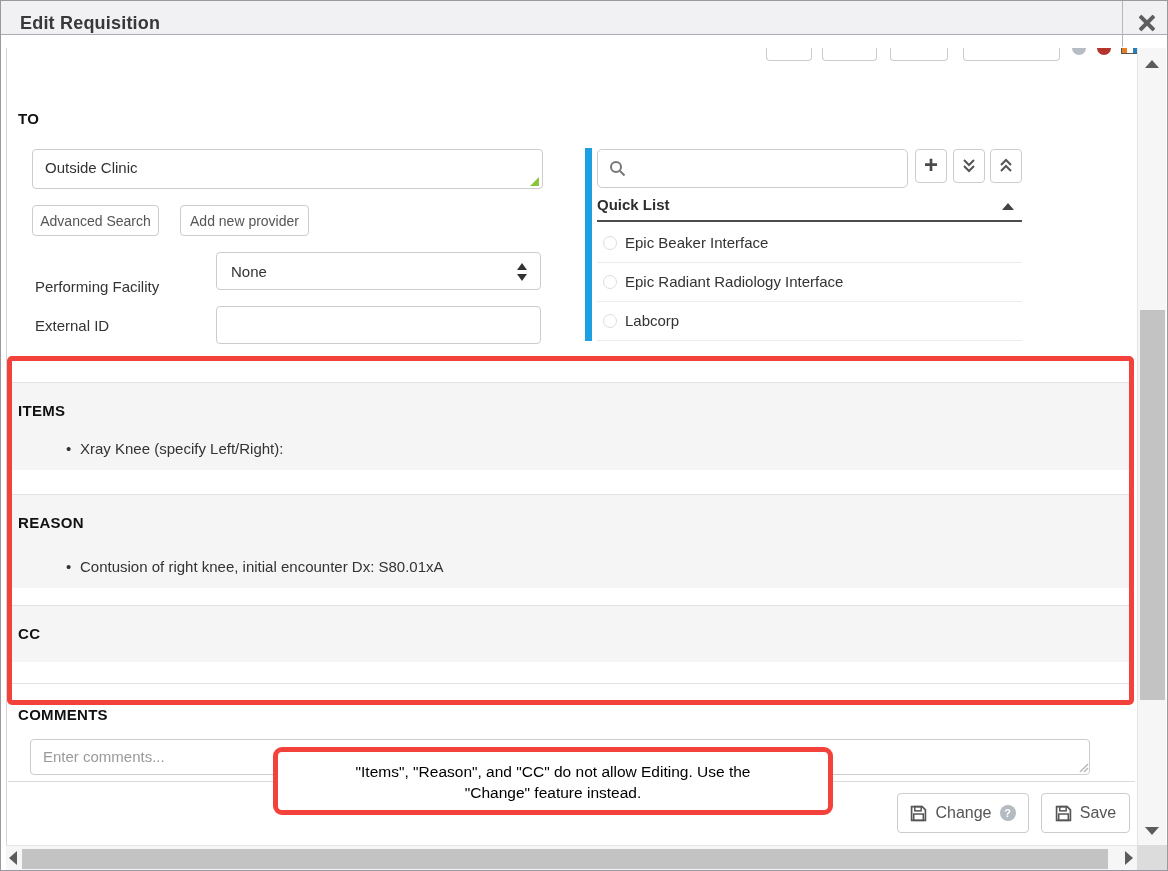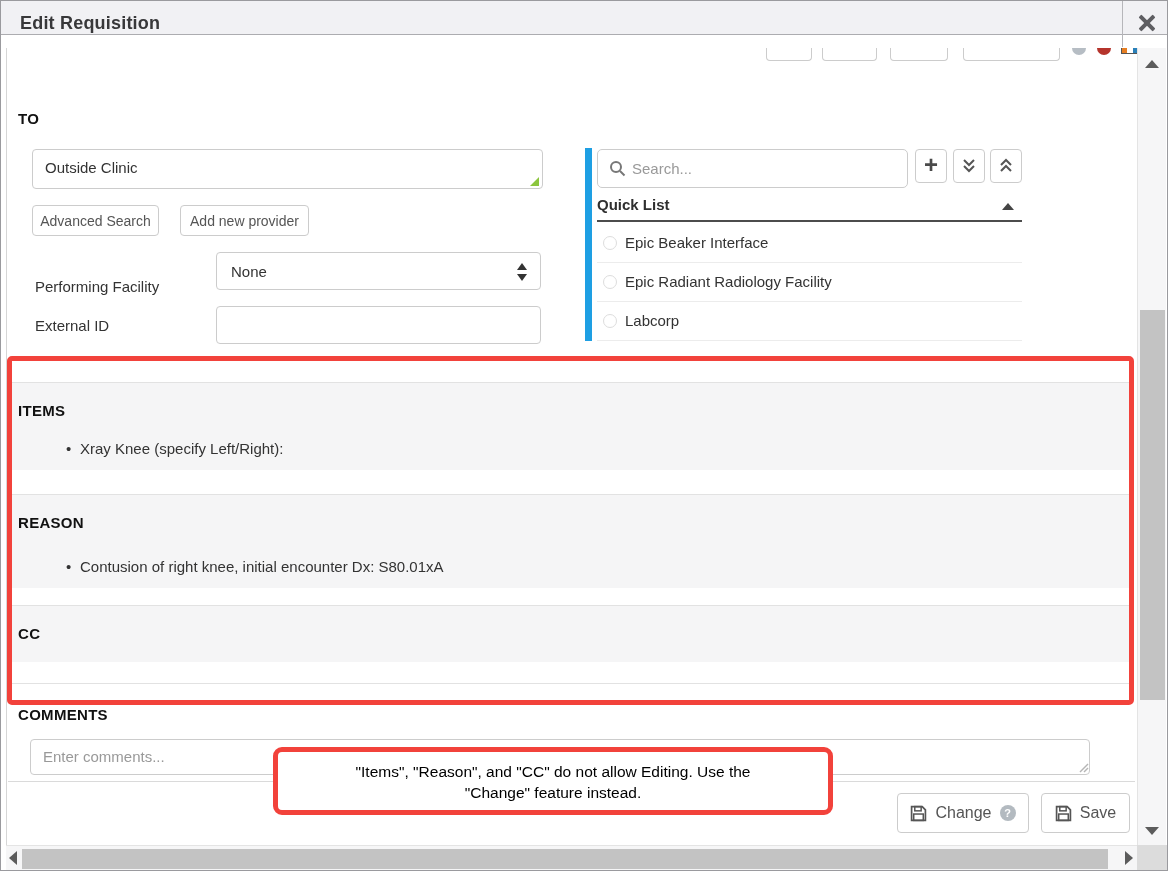--- a/index.html
+++ b/index.html
@@ -182,21 +182,20 @@
 
 <div class="fld-label lbl-eid">External ID</div>
 <input class="eid-input" value="" style="">
 
 <div class="blue-bar"></div>
 <div class="search-wrap">
   <svg width="17" height="17" viewBox="0 0 17 17">
     <circle cx="7" cy="7" r="5" fill="none" stroke="#777" stroke-width="2"></circle>
     <line x1="11" y1="11" x2="15.5" y2="15.5" stroke="#777" stroke-width="2"></line>
   </svg>
-  <input class="search-input" placeholder="Search..." style="">
 </div>
 <button class="sq-btn btn-plus">
     <span>+</span>
   </button>
 <button class="sq-btn btn-chev-down">
   <svg width="14" height="16" viewBox="0 0 14 16">
     <polyline points="2,2 7,7 12,2" fill="none" stroke="#555" stroke-width="2"></polyline>
     <polyline points="2,8 7,13 12,8" fill="none" stroke="#555" stroke-width="2"></polyline>
   </svg>
 </button>
@@ -210,21 +209,21 @@
 <div class="ql-header">
   <span class="ql-title">Quick List</span>
   <span class="ql-caret"></span>
 </div>
 <div class="ql-row row1">
   <span class="radio"></span>
   <span class="ql-text">Epic Beaker Interface</span>
 </div>
 <div class="ql-row row2">
   <span class="radio"></span>
-  <span class="ql-text">Epic Radiant Radiology Facility</span>
+  <span class="ql-text">Epic Radiant Radiology Interface</span>
 </div>
 <div class="ql-row row3">
   <span class="radio"></span>
   <span class="ql-text">Labcorp</span>
 </div>
 
 <div class="gray-panel panel-items">
   <div class="sec-hd">ITEMS</div>
   <div class="bullet">Xray Knee (specify Left/Right):</div>
 </div>

